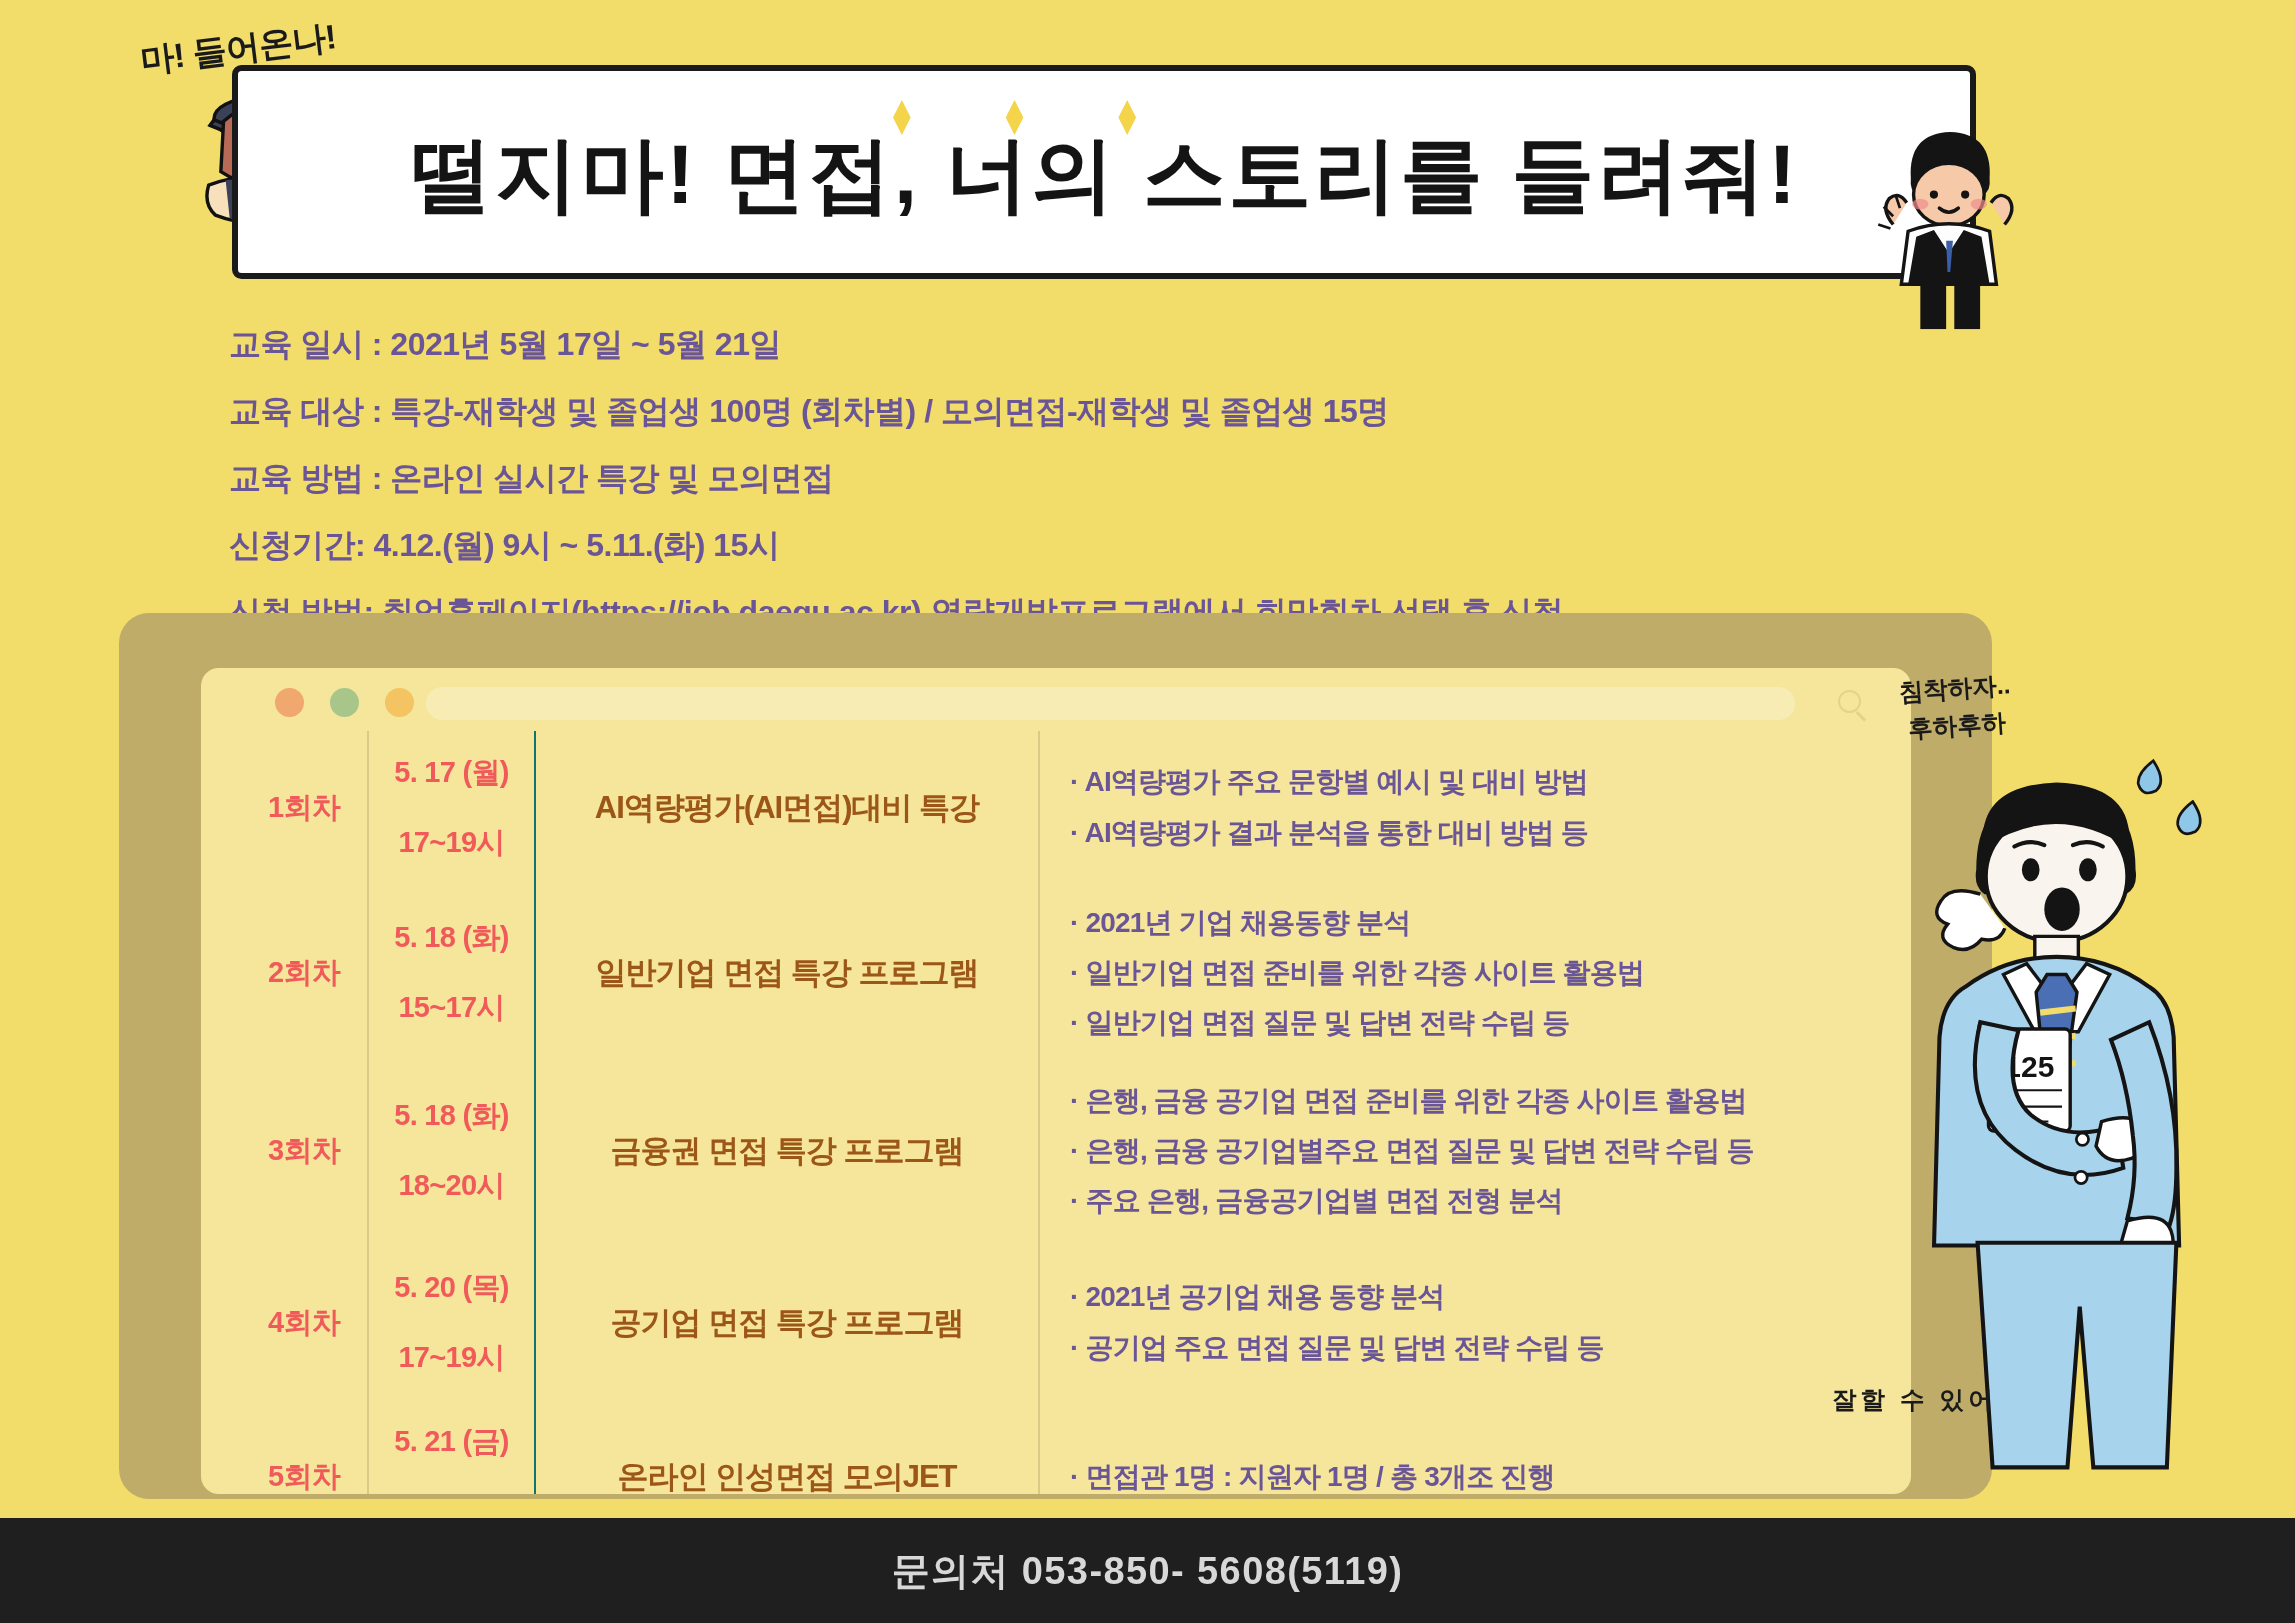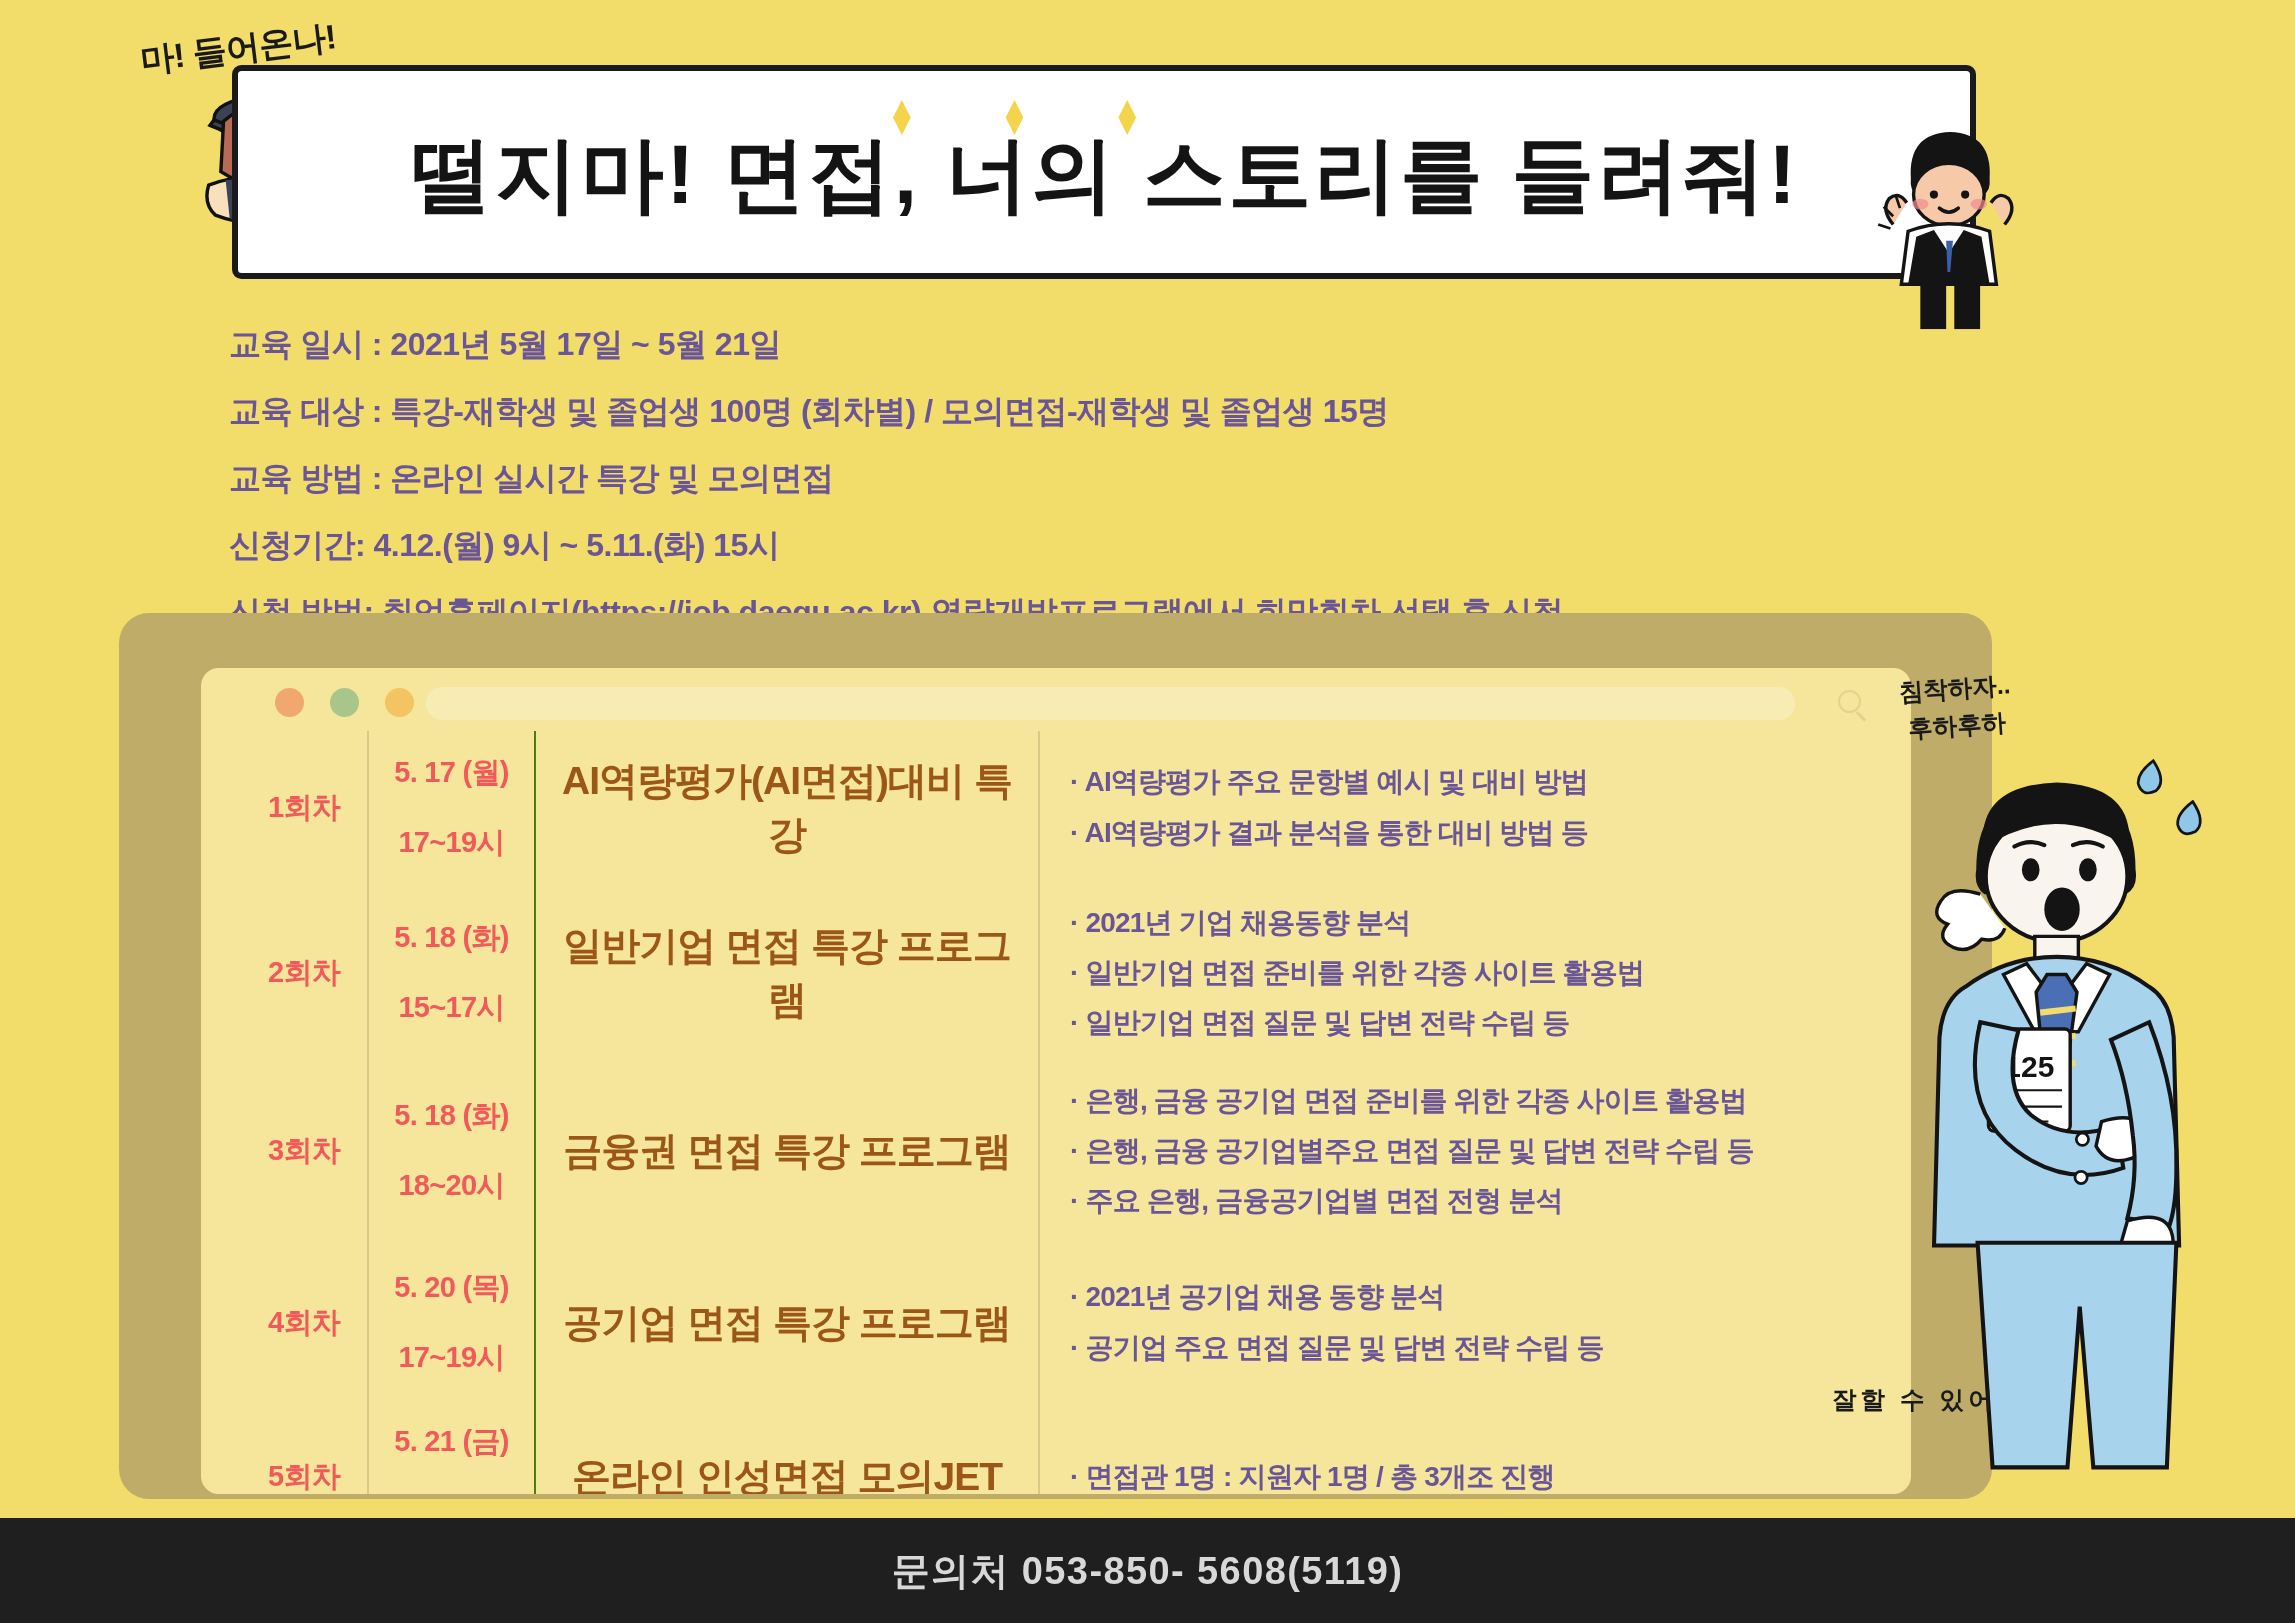--- a/index.html
+++ b/index.html
@@ -189,24 +189,24 @@
     color: #f05a5a;
     border-left: 2px solid #dcc98a;
     letter-spacing: -0.7px;
   }
   .c-title {
     width: 504px;
     flex: 0 0 504px;
     display: flex;
     align-items: center;
     justify-content: center;
-    font-size: 39px;
+    font-size: 31px;
     font-weight: 700;
     color: #9c5618;
-    border-left: 2px solid #4d7c0f;
+    border-left: 2px solid #0f766e;
     text-align: center;
     letter-spacing: -1px;
     padding: 0 23px;
   }
   .c-detail {
     flex: 1 1 auto;
     display: flex;
     flex-direction: column;
     justify-content: center;
     gap: 12.3px;

